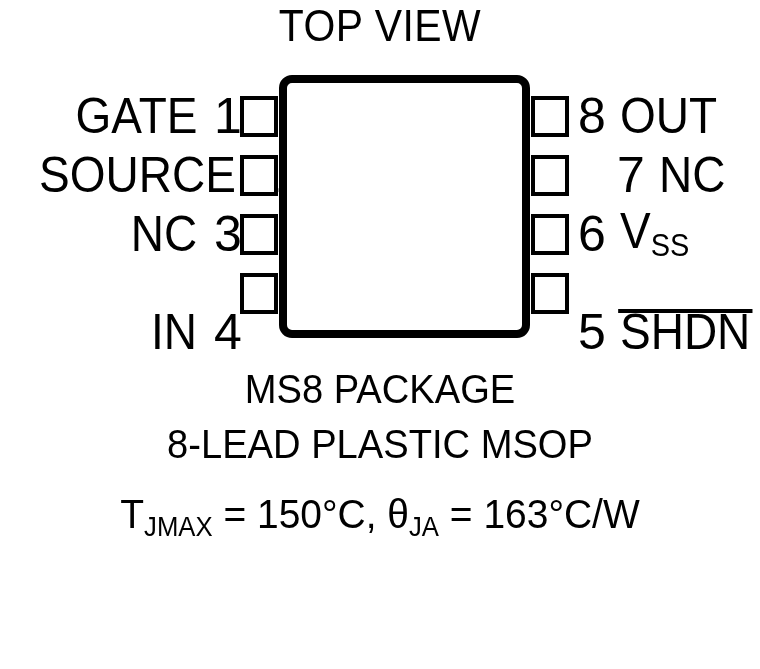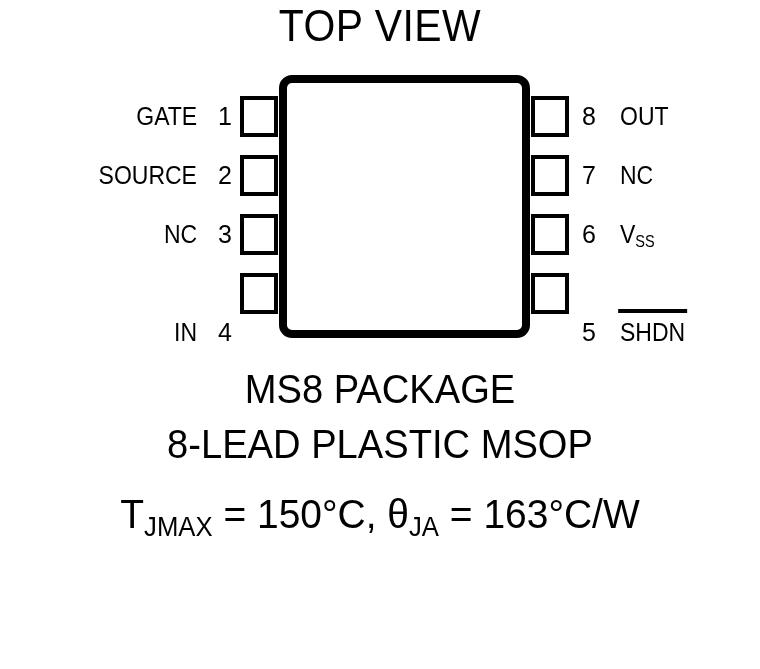--- a/index.html
+++ b/index.html
@@ -66,22 +66,22 @@
   .pin.r1 { top: 96px; }
   .pin.r2 { top: 155px; }
   .pin.r3 { top: 214px; }
   .pin.r4 { top: 273px; }
 
   
   .row {
     position: absolute;
     height: 41px;
     display: flex;
-    align-items: flex-start;
-    font-size: 25px;
+    align-items: center;
+    font-size: 50px;
     line-height: 41px;
     white-space: nowrap;
   }
   .left-labels {
     position: absolute;
     left: 0;
     width: 236px;
   }
   .left-labels .row {
     left: 0;
@@ -113,21 +113,21 @@
     width: 22px;
     text-align: center;
   }
   .right-labels .row .nm {
     margin-left: 20px;
     transform: scaleX(0.92);
     transform-origin: 0% 50%;
   }
 
   .rowpos1 { top: 96px; }
-  .rowpos2 { top: 155px; }
+  .rowpos2 { top: 155px; margin-left: 39px; }
   .rowpos3 { top: 214px; }
   .rowpos4 { top: 273px; margin-top: 39px; }
 
   sub {
     font-size: 0.63em;
     vertical-align: baseline;
     position: relative;
     top: 0.26em;
     letter-spacing: 0;
   }

